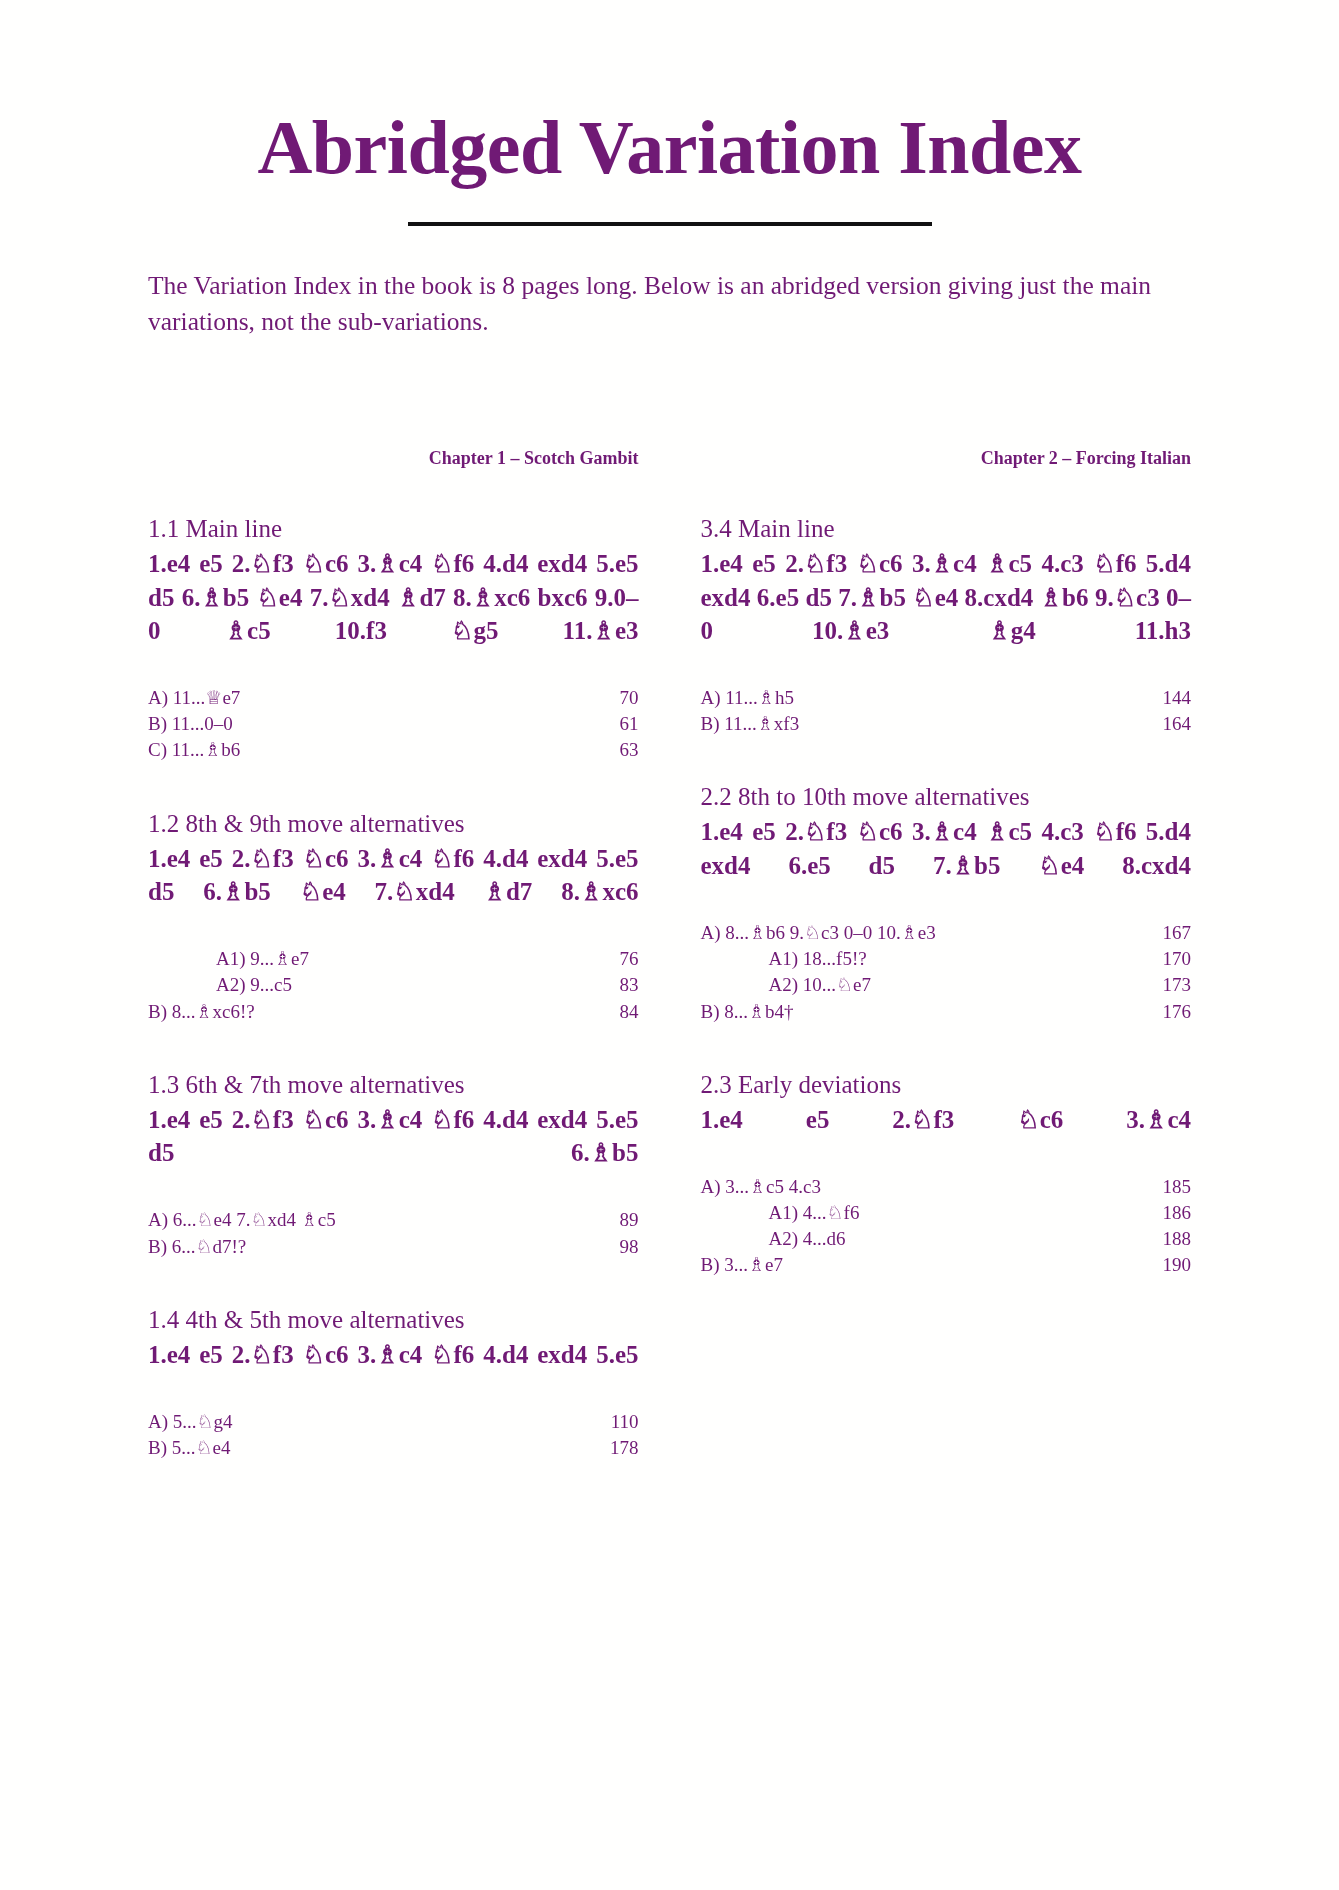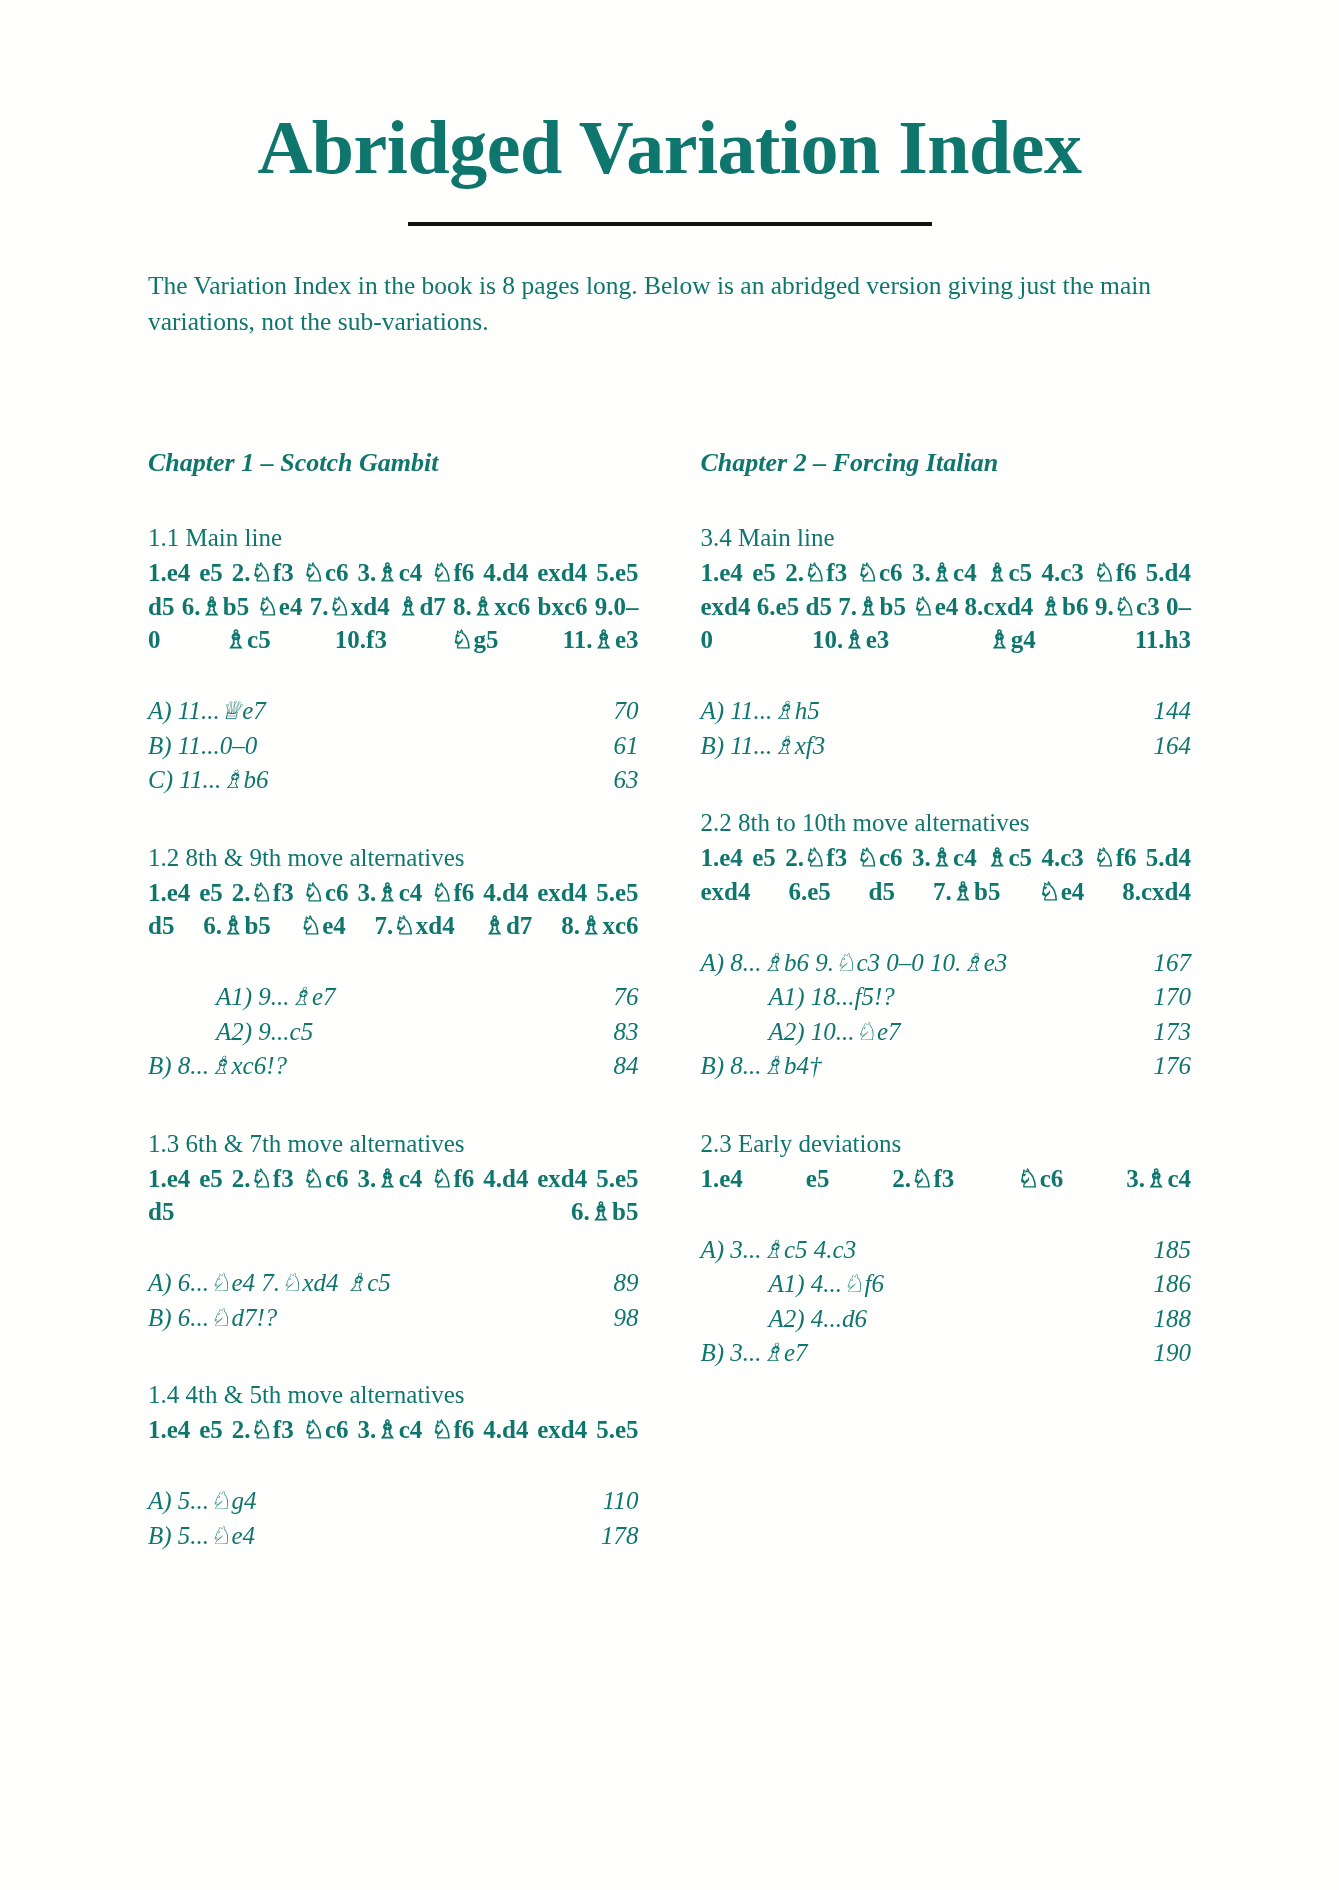--- a/index.html
+++ b/index.html
@@ -6,21 +6,21 @@
     margin: 0;
     padding: 0;
     background: #ffffff;
   }
   .page {
     width: 1339px;
     height: 1890px;
     position: relative;
     background: #fffffe;
     font-family: "Liberation Serif", "DejaVu Serif", serif;
-    color: #0f766e;
+    color: #701a75;
     box-sizing: border-box;
     overflow: hidden;
   }
   .title {
     text-align: center;
     font-family: "Liberation Serif", "DejaVu Serif", serif;
     font-weight: bold;
     font-size: 76px;
     letter-spacing: -0.5px;
     margin: 0;
@@ -44,25 +44,24 @@
     top: 448px;
     left: 148px;
     right: 148px;
     display: flex;
     gap: 62px;
   }
   .col {
     width: 520px;
   }
   .chapter-head {
-    text-align: left;
+    text-align: right;
     font-weight: bold;
-    font-size: 26px;
+    font-size: 18px;
     margin-bottom: 42px;
-    font-style: italic;
   }
   .section {
     margin-bottom: 40px;
   }
   .sec-title {
     font-weight: normal;
     font-size: 25px;
     line-height: 1.28;
     margin-bottom: 2px;
     margin-top: 44px;
@@ -76,23 +75,22 @@
     margin-bottom: 4px;
   }
   .moves:after {
     content: "";
     display: inline-block;
     width: 100%;
   }
   .entry {
     display: flex;
     align-items: baseline;
-    font-size: 25px;
+    font-size: 19px;
     line-height: 1.38;
-    font-style: italic;
   }
   .entry .label {
     flex: 1 1 auto;
     white-space: nowrap;
   }
   .entry .label.indent {
     padding-left: 68px;
   }
   .entry .page-no {
     flex: 0 0 auto;

